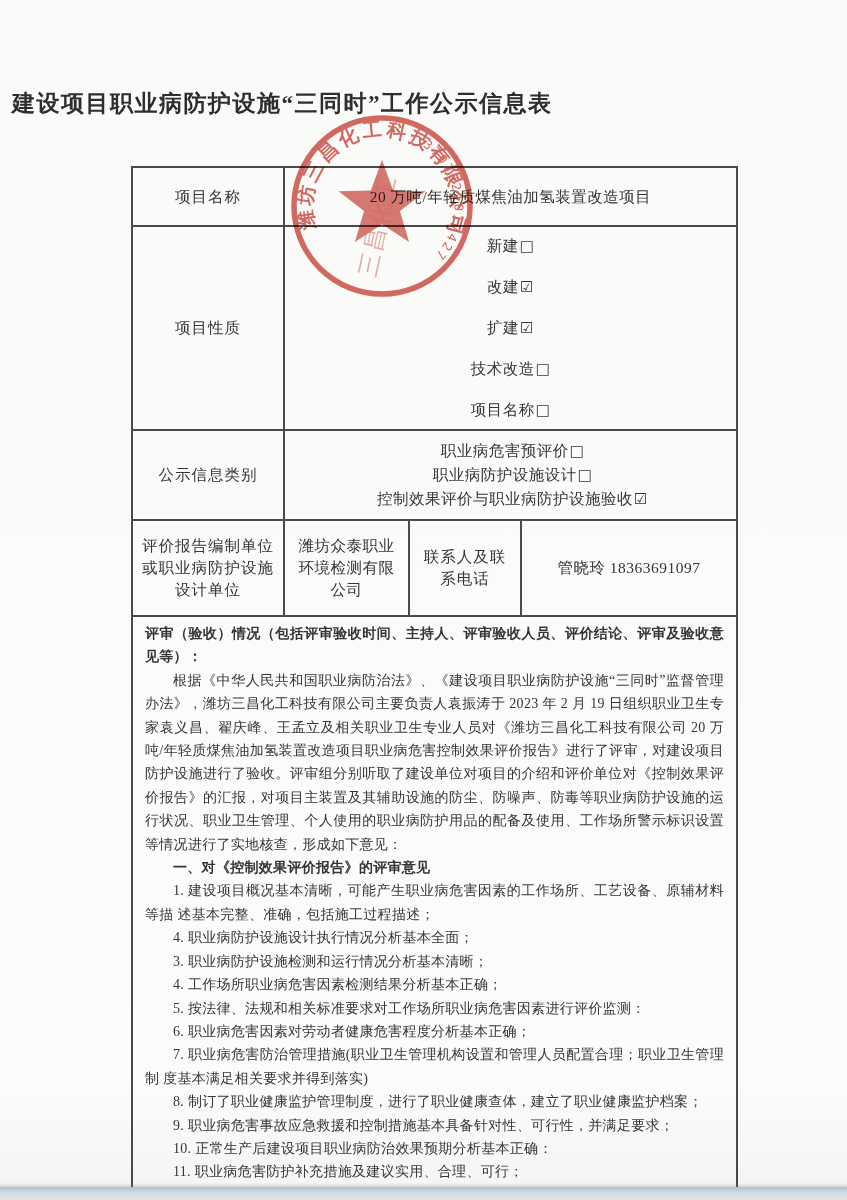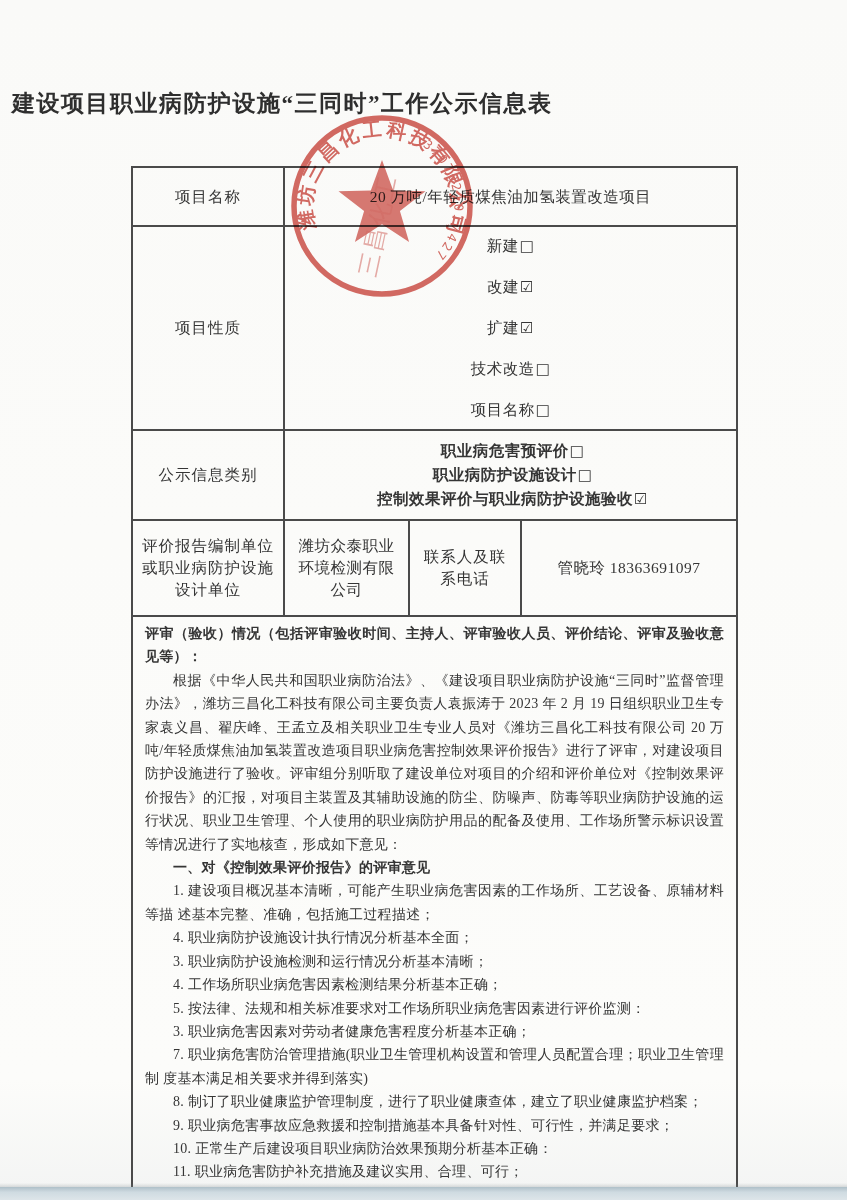--- a/index.html
+++ b/index.html
@@ -28,21 +28,21 @@
     padding:8px 6px;
     text-align:center;vertical-align:middle;
     line-height:22px;
   }
   td.lbl{letter-spacing:1px;}
   td.val{letter-spacing:0.5px;}
   .nature-cell{padding:4px 2px;}
   .nature-opts{display:flex;justify-content:center;gap:19px;flex-wrap:nowrap;flex-direction:column;}
   .opt{white-space:nowrap;}
   .box{font-family:"DejaVu Sans",sans-serif;font-size:15px;margin-left:1px;}
-  .pub-cell{text-align:right;padding-left:10px !important;font-weight:bold;}
+  .pub-cell{text-align:right;padding-left:10px !important;}
   .pub-line{line-height:23px;}
   .contact-lbl{padding:2px 8px !important;}
   .review-cell{
     text-align:left !important;vertical-align:top !important;
     padding:5px 12px 8px 12px !important;
   }
   .review-cell p{
     margin:0;font-size:14px;line-height:23.4px;
     letter-spacing:0.3px;text-align:justify;
   }
@@ -112,21 +112,21 @@
       <tr>
         <td class="review-cell" colspan="4" style="height:600px">
           <p class="rv-head">评审（验收）情况（包括评审验收时间、主持人、评审验收人员、评价结论、评审及验收意见等）：</p>
           <p class="rv-p">根据《中华人民共和国职业病防治法》、《建设项目职业病防护设施“三同时”监督管理办法》，潍坊三昌化工科技有限公司主要负责人袁振涛于 2023 年 2 月 19 日组织职业卫生专家袁义昌、翟庆峰、王孟立及相关职业卫生专业人员对《潍坊三昌化工科技有限公司 20 万吨/年轻质煤焦油加氢装置改造项目职业病危害控制效果评价报告》进行了评审，对建设项目防护设施进行了验收。评审组分别听取了建设单位对项目的介绍和评价单位对《控制效果评价报告》的汇报，对项目主装置及其辅助设施的防尘、防噪声、防毒等职业病防护设施的运行状况、职业卫生管理、个人使用的职业病防护用品的配备及使用、工作场所警示标识设置等情况进行了实地核查，形成如下意见：</p>
           <p class="rv-sec">一、对《控制效果评价报告》的评审意见</p>
           <p class="rv-p">1. 建设项目概况基本清晰，可能产生职业病危害因素的工作场所、工艺设备、原辅材料等描 述基本完整、准确，包括施工过程描述；</p>
           <p class="rv-p">4. 职业病防护设施设计执行情况分析基本全面；</p>
           <p class="rv-p">3. 职业病防护设施检测和运行情况分析基本清晰；</p>
           <p class="rv-p">4. 工作场所职业病危害因素检测结果分析基本正确；</p>
           <p class="rv-p">5. 按法律、法规和相关标准要求对工作场所职业病危害因素进行评价监测：</p>
-          <p class="rv-p">3. 职业病危害因素对劳动者健康危害程度分析基本正确；</p>
+          <p class="rv-p">6. 职业病危害因素对劳动者健康危害程度分析基本正确；</p>
           <p class="rv-p">7. 职业病危害防治管理措施(职业卫生管理机构设置和管理人员配置合理；职业卫生管理制 度基本满足相关要求并得到落实)</p>
           <p class="rv-p">8. 制订了职业健康监护管理制度，进行了职业健康查体，建立了职业健康监护档案；</p>
           <p class="rv-p">9. 职业病危害事故应急救援和控制措施基本具备针对性、可行性，并满足要求；</p>
           <p class="rv-p">10. 正常生产后建设项目职业病防治效果预期分析基本正确：</p>
           <p class="rv-p">11. 职业病危害防护补充措施及建议实用、合理、可行；</p>
           <p class="rv-p">12. 评价结论正确。明确了建设项目的职业病危害风险类别，以及采取控制效果评价报告所提对策建议后,职业病防护设施和防护措施能符合职业病防治有关法律、法规、规章和标准的要求。</p>
         </td>
       </tr>
     </tbody>
   </table>

